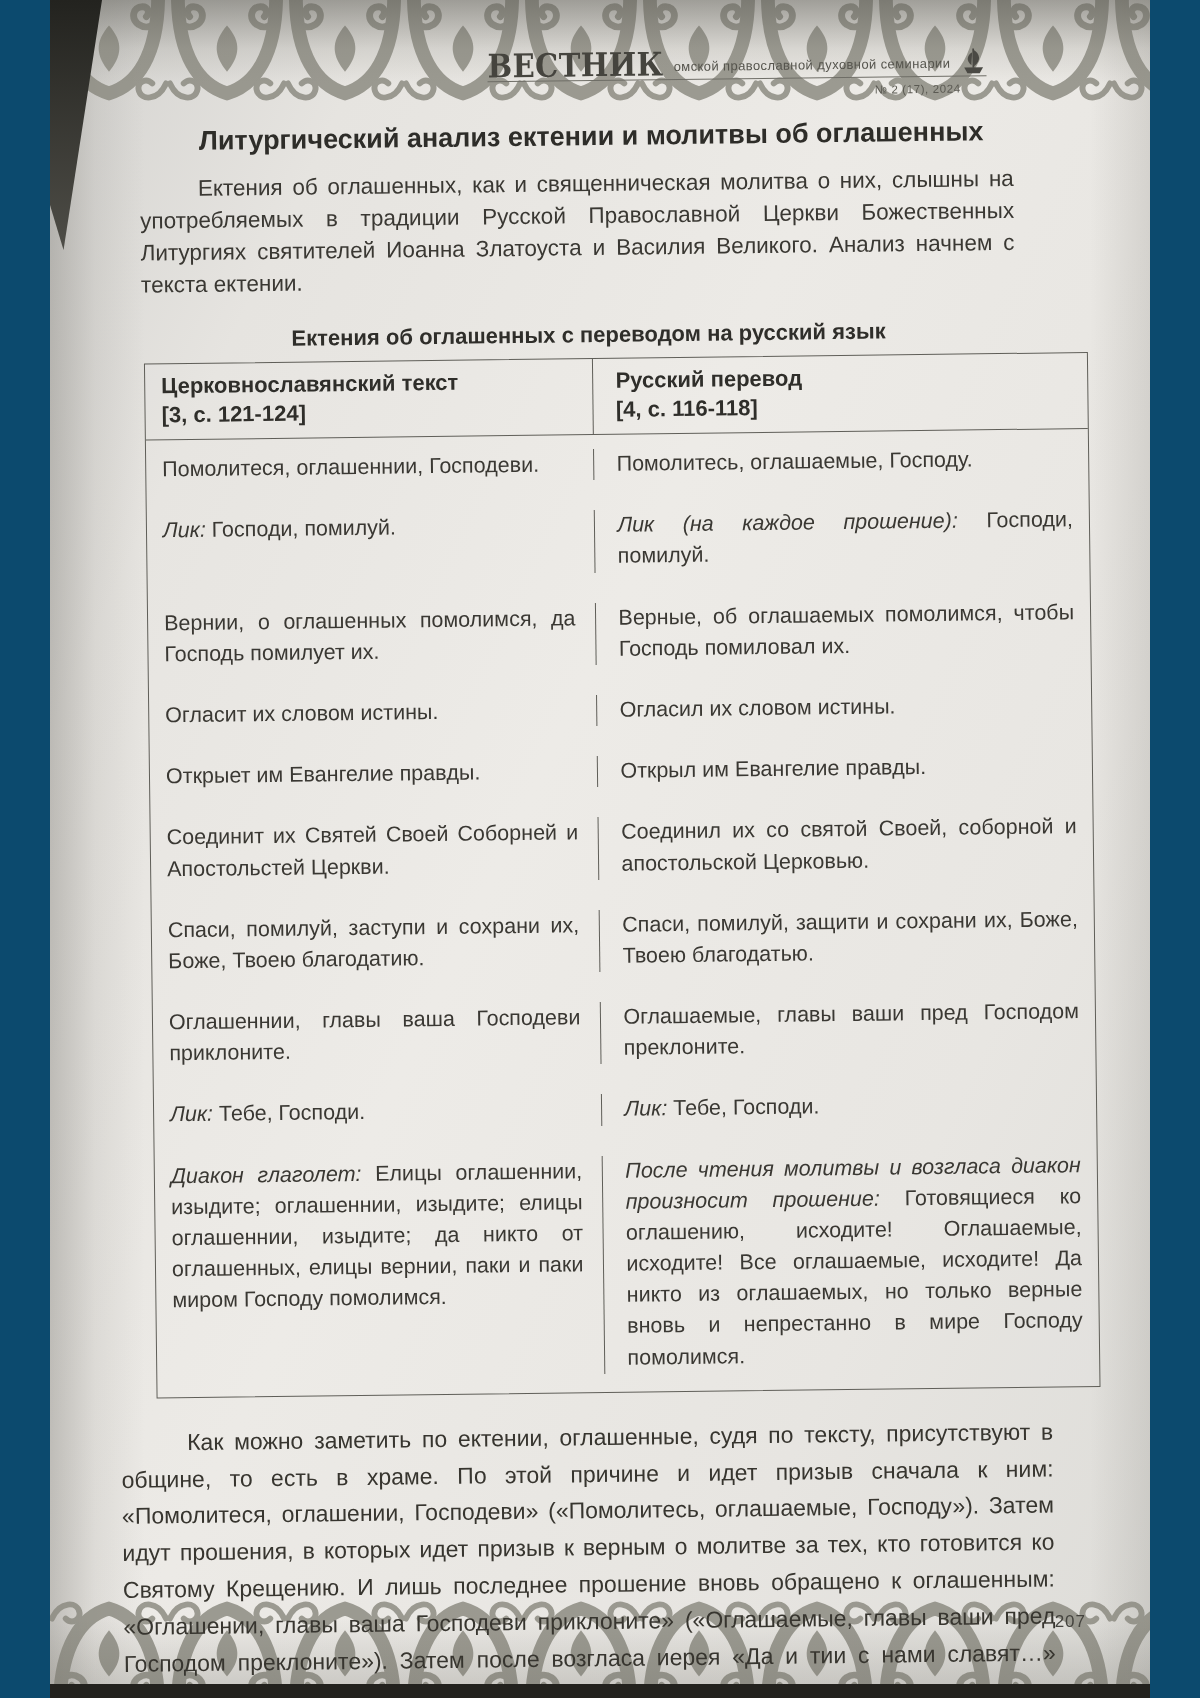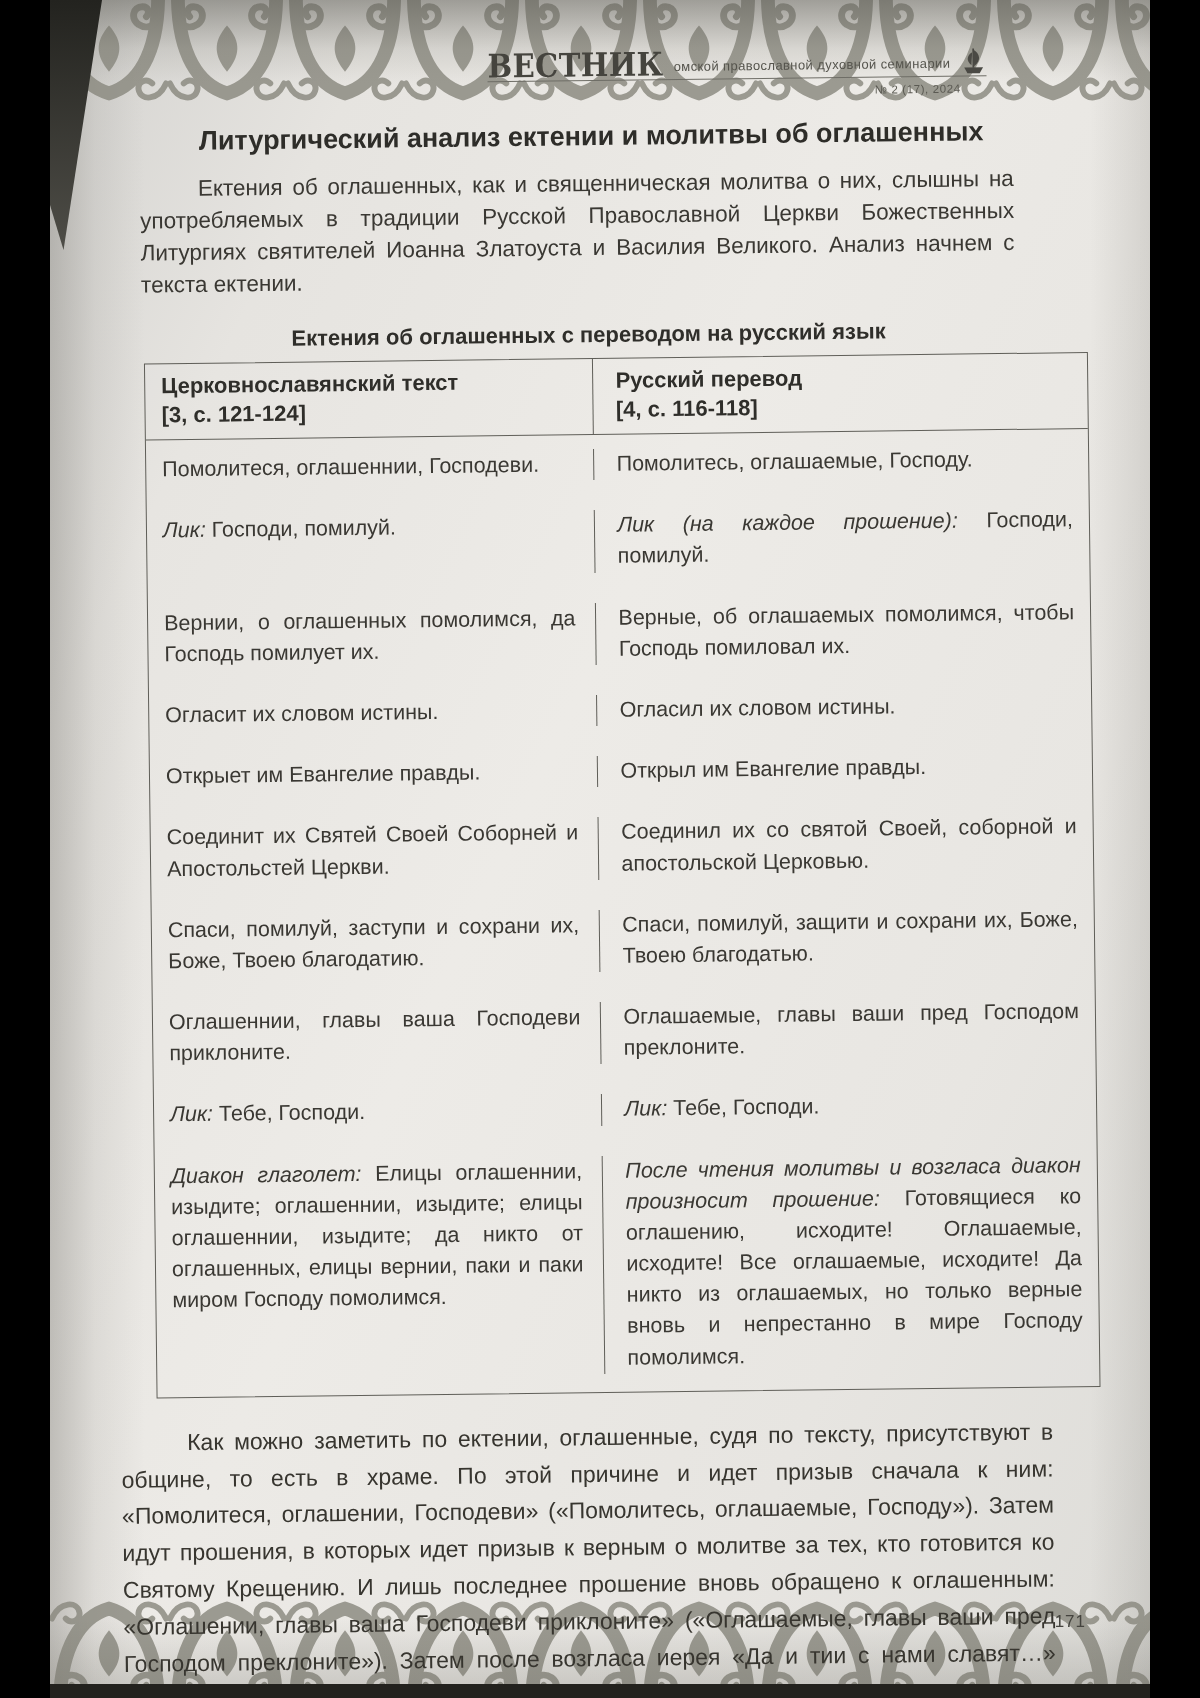--- a/index.html
+++ b/index.html
@@ -1,20 +1,20 @@
 <!DOCTYPE html>
 <html><head>
 <meta charset="utf-8">
 <style>
   :root{
     --paper:#e9e7e3; --paper-dark:#d6d5d1; --ink:#36342f; --ink-soft:#4a4843;
     --orn:#8a897f; --line:#5f5e58;
   }
   html,body{margin:0;padding:0;background:#ffffff;}
-  .stage{position:relative;width:1200px;height:1698px;background:#000000;overflow:hidden;
+  .stage{position:relative;width:1200px;height:1698px;background:#0c4a6e;overflow:hidden;
          font-family:"Liberation Sans", sans-serif;color:var(--ink);}
   
   .photo{position:absolute;left:50px;top:0;width:1100px;height:1698px;overflow:hidden;
          background:linear-gradient(115deg,#d3d2cf 0%,#e6e4e0 18%,#eceae6 45%,#e7e5e1 75%,#dddcd8 100%);}
   .photo::before{content:"";position:absolute;inset:0;
          background:linear-gradient(90deg,rgba(120,118,112,.38) 0,rgba(120,118,112,.12) 45px,rgba(0,0,0,0) 95px);}
   .photo::after{content:"";position:absolute;inset:0;
          background:linear-gradient(270deg,rgba(150,148,142,.25) 0,rgba(0,0,0,0) 60px);}
   .corner-dark{position:absolute;left:0;top:0;width:52px;height:250px;
          background:linear-gradient(#23231f,#4e4d47);
@@ -322,16 +322,16 @@
             <path d="M10 112 C10 50 32 20 60 12 C88 20 110 50 110 112" fill="none" stroke="#8a897f" stroke-width="14" stroke-linecap="round"></path>
             <path d="M60 34 C73 50 75 64 60 81 C45 64 47 50 60 34 Z" fill="#8a897f"></path>
             <path d="M13 106 C4 86 18 74 30 82 C38 88 36 100 26 100 C20 100 18 94 22 90" fill="none" stroke="#8a897f" stroke-width="7" stroke-linecap="round"></path>
             <path d="M107 106 C116 86 102 74 90 82 C82 88 84 100 94 100 C100 100 102 94 98 90" fill="none" stroke="#8a897f" stroke-width="7" stroke-linecap="round"></path>
             <path d="M2 22 C10 4 28 4 30 16 C31 24 22 28 16 22" fill="none" stroke="#8a897f" stroke-width="6" stroke-linecap="round"></path>
             <path d="M118 22 C110 4 92 4 90 16 C89 24 98 28 104 22" fill="none" stroke="#8a897f" stroke-width="6" stroke-linecap="round"></path>
           </svg>
         </div>
     </div>
 
-    <div class="pageno">171</div>
+    <div class="pageno">207</div>
     <div class="bottom-strip"></div>
   </div>
 </div>
 
 </body></html>

